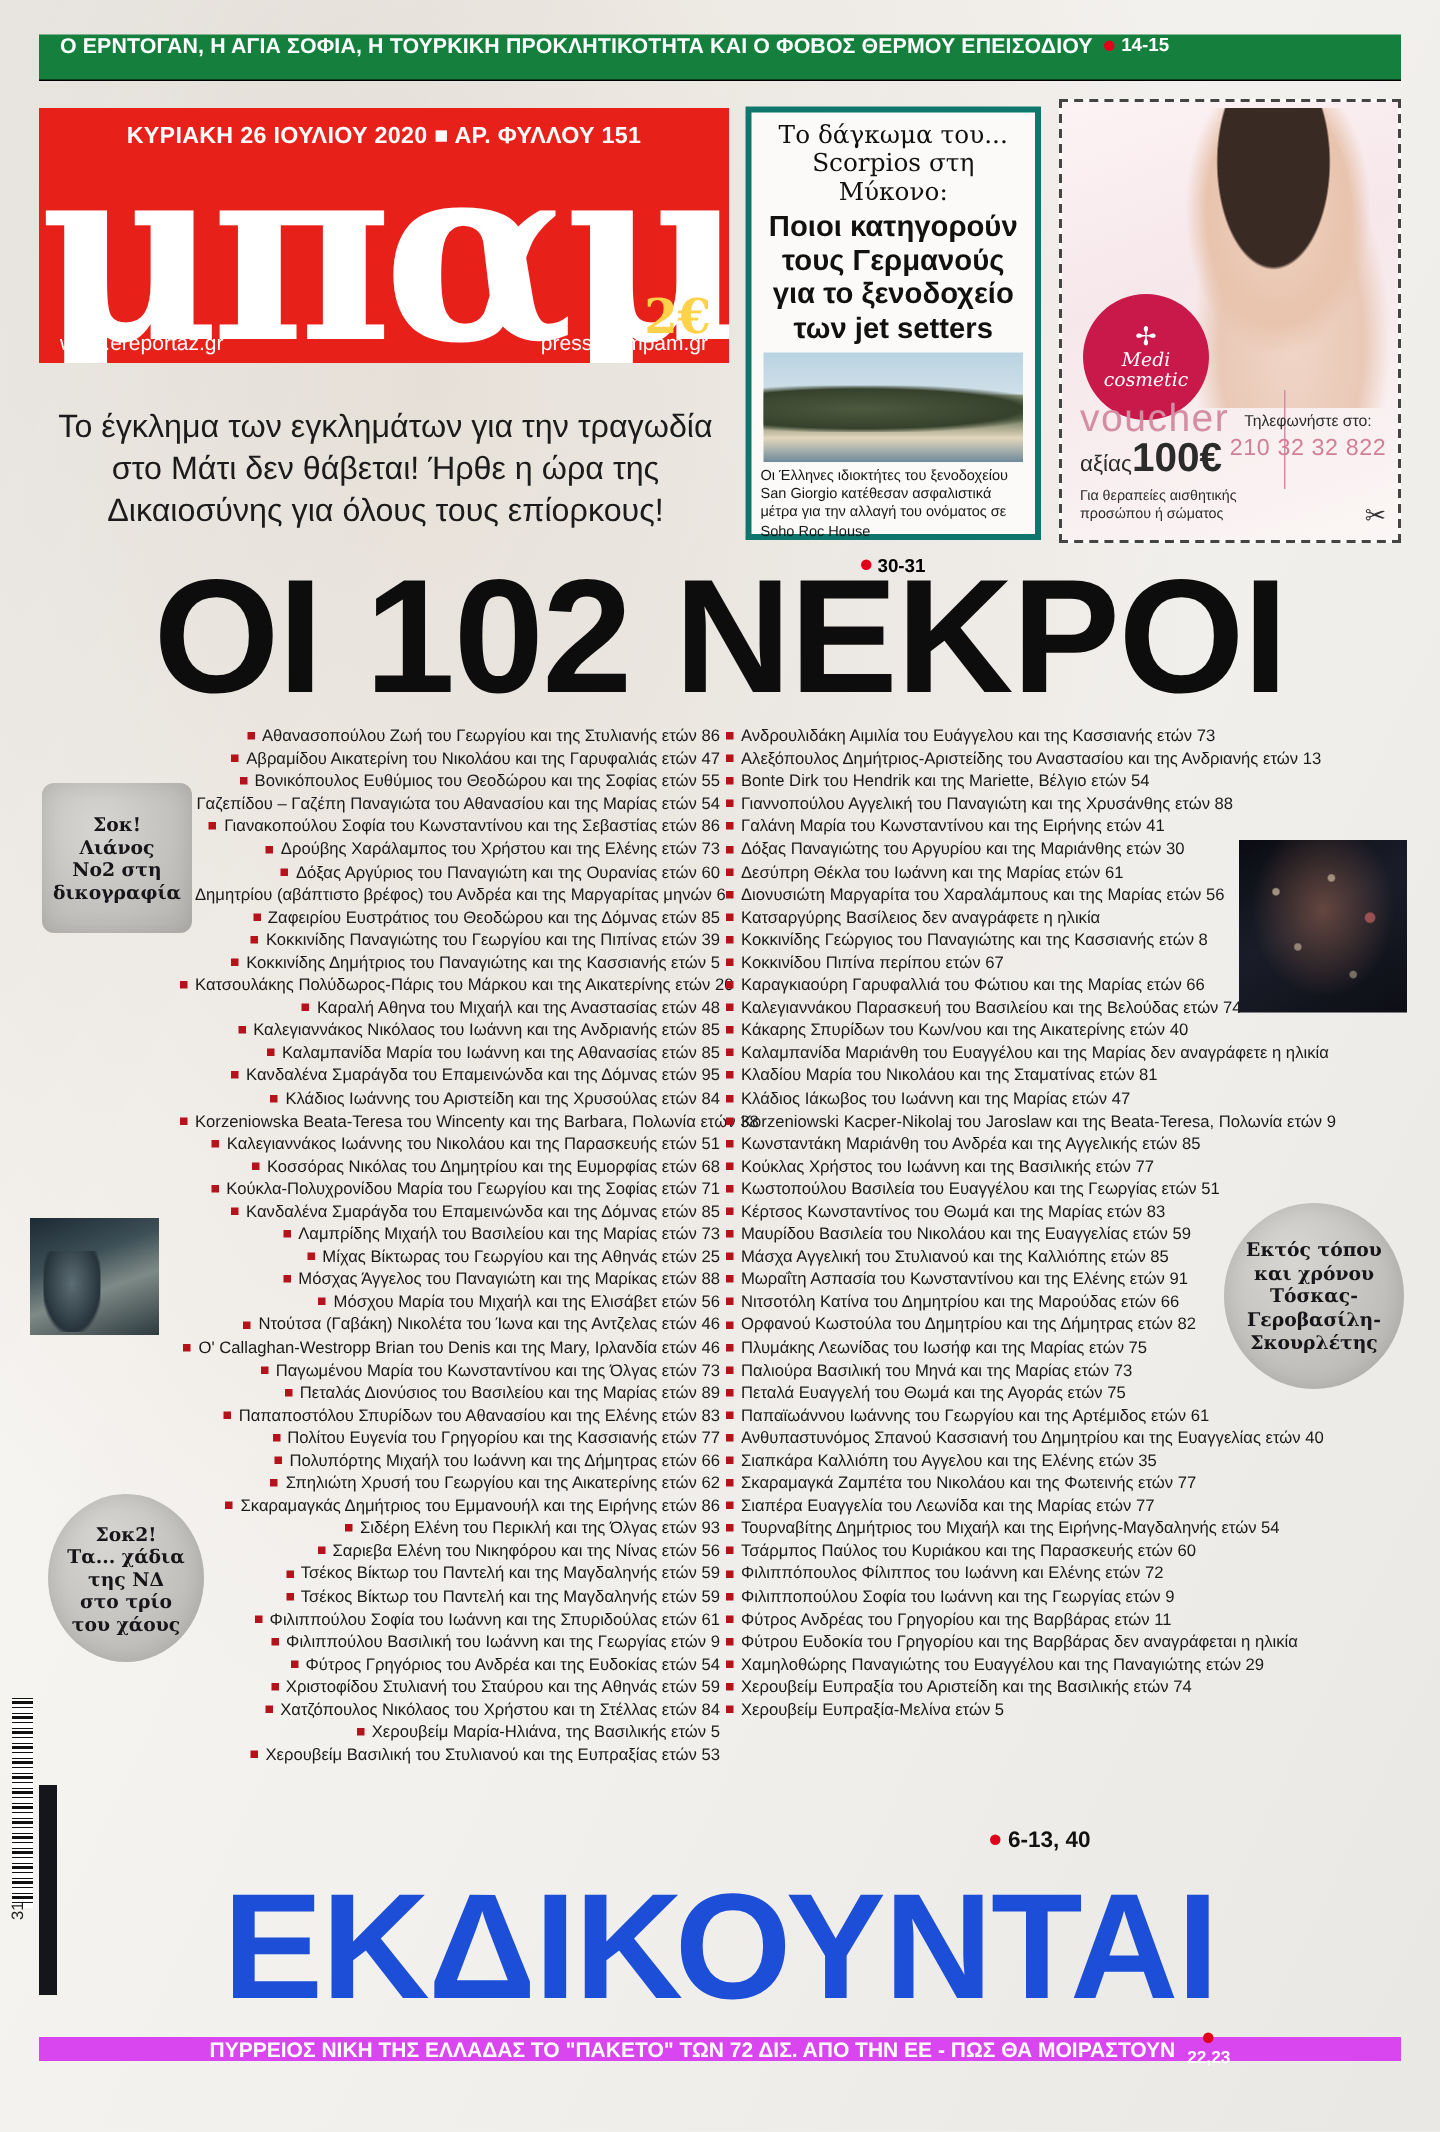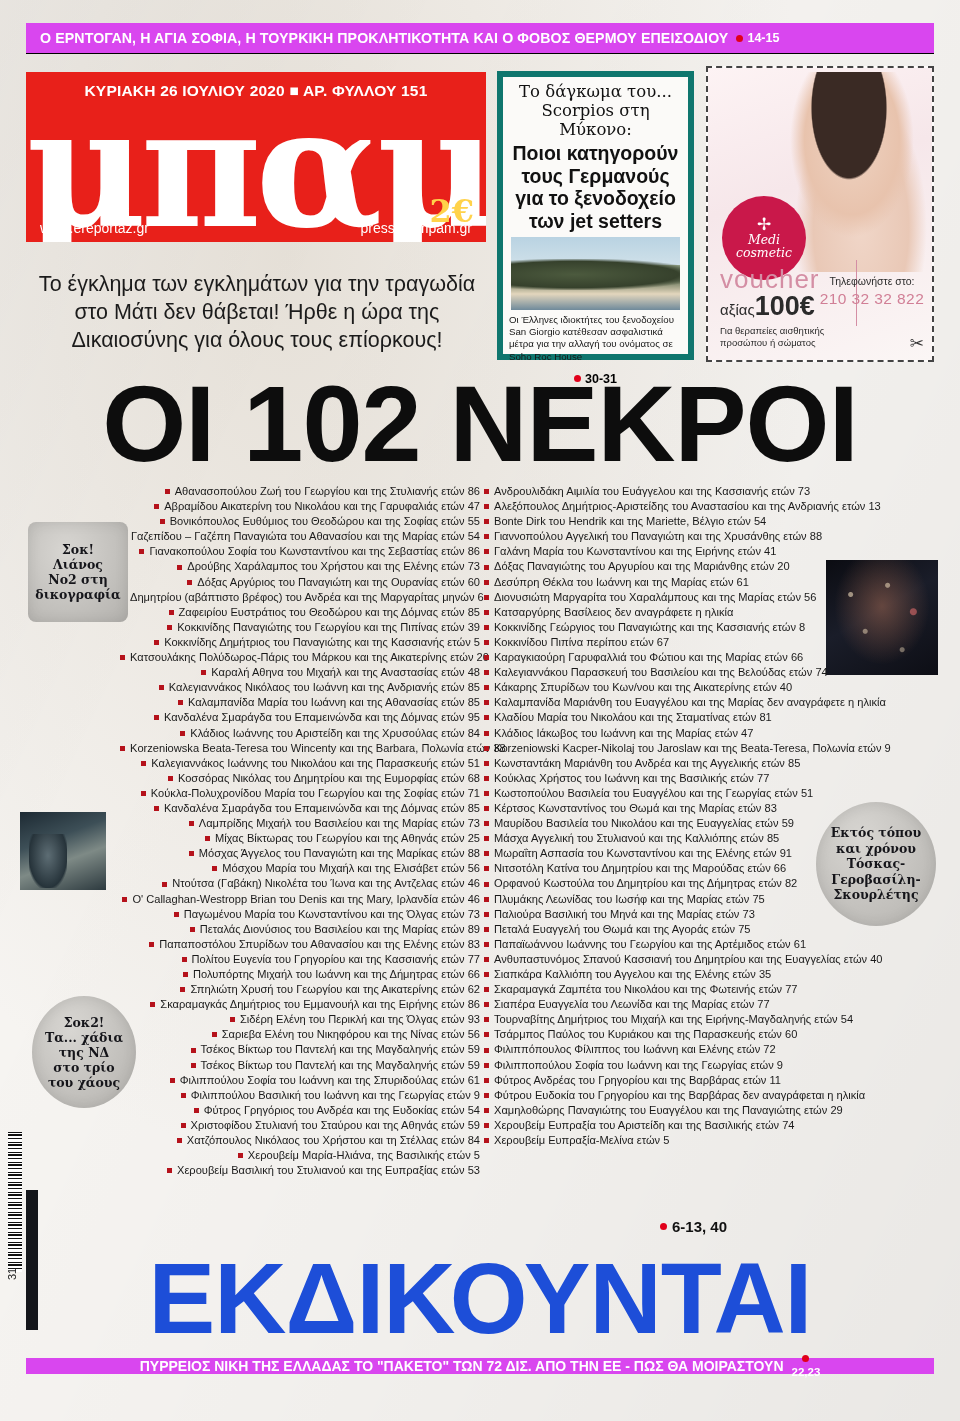--- a/index.html
+++ b/index.html
@@ -17,22 +17,22 @@
       linear-gradient(115deg, rgba(0,0,0,.035) 0%, rgba(0,0,0,0) 28%, rgba(0,0,0,.02) 60%, rgba(0,0,0,.05) 100%),
       radial-gradient(ellipse at 30% 18%, rgba(210,200,185,.45) 0%, rgba(255,255,255,0) 55%),
       #f6f4f1;
     pointer-events:none;
   }
   .page{position:absolute;inset:0;}
 
   
   .topstrip{
     position:absolute;left:26px;top:23px;width:908px;height:30px;
-    background:#d946ef;
-    display:flex;align-items:center;
+    background:#15803d;
+    display:flex;align-items:flex-start;
     box-shadow:0 1px 0 #000;
   }
   .topstrip .txt{
     color:#fff;font-weight:bold;font-size:14.2px;letter-spacing:.1px;
     margin-left:14px;white-space:nowrap;
   }
   .topstrip .pg{
     color:#fff;font-weight:bold;font-size:12.5px;margin-left:8px;display:flex;align-items:center;gap:4px;
   }
   .dotred{width:7px;height:7px;background:#e1001a;border-radius:50%;display:inline-block;}
@@ -70,21 +70,21 @@
   
   .deck{
     position:absolute;left:26px;top:270px;width:462px;
     text-align:center;color:#1b1b1b;
     font-size:21.5px;line-height:28px;
   }
 
   
   .scorpios{
     position:absolute;left:497px;top:71px;width:197px;height:289px;
-    border:6px solid #0f766e;background:#fbfaf8;
+    border:4px solid #0f766e;background:#fbfaf8;
     box-sizing:border-box;padding:5px 6px 0 6px;
   }
   .scorpios .kicker{
     text-align:center;font-family:"DejaVu Serif", serif;font-size:16.5px;
     line-height:19px;color:#111;
   }
   .scorpios .head{
     text-align:center;font-weight:bold;font-size:19.5px;line-height:22.5px;
     color:#111;margin-top:3px;
   }
@@ -332,21 +332,21 @@
         <div class="nm"><i class="sq"></i><span>Χατζόπουλος Νικόλαος του Χρήστου και τη Στέλλας ετών 84</span></div>
         <div class="nm"><i class="sq"></i><span>Χερουβείμ Μαρία-Ηλιάνα, της Βασιλικής ετών 5</span></div>
         <div class="nm"><i class="sq"></i><span>Χερουβείμ Βασιλική του Στυλιανού και της Ευπραξίας ετών 53</span></div>
       </div>
     <div class="col colR">
         <div class="nm"><i class="sq"></i><span>Ανδρουλιδάκη Αιμιλία του Ευάγγελου και της Κασσιανής ετών 73</span></div>
         <div class="nm"><i class="sq"></i><span>Αλεξόπουλος Δημήτριος-Αριστείδης του Αναστασίου και της Ανδριανής ετών 13</span></div>
         <div class="nm"><i class="sq"></i><span>Bonte Dirk του Hendrik και της Mariette, Βέλγιο ετών 54</span></div>
         <div class="nm"><i class="sq"></i><span>Γιαννοπούλου Αγγελική του Παναγιώτη και της Χρυσάνθης ετών 88</span></div>
         <div class="nm"><i class="sq"></i><span>Γαλάνη Μαρία του Κωνσταντίνου και της Ειρήνης ετών 41</span></div>
-        <div class="nm"><i class="sq"></i><span>Δόξας Παναγιώτης του Αργυρίου και της Μαριάνθης ετών 20</span></div>
+        <div class="nm"><i class="sq"></i><span>Δόξας Παναγιώτης του Αργυρίου και της Μαριάνθης ετών 30</span></div>
         <div class="nm"><i class="sq"></i><span>Δεσύπρη Θέκλα του Ιωάννη και της Μαρίας ετών 61</span></div>
         <div class="nm"><i class="sq"></i><span>Διονυσιώτη Μαργαρίτα του Χαραλάμπους και της Μαρίας ετών 56</span></div>
         <div class="nm"><i class="sq"></i><span>Κατσαργύρης Βασίλειος δεν αναγράφετε η ηλικία</span></div>
         <div class="nm"><i class="sq"></i><span>Κοκκινίδης Γεώργιος του Παναγιώτης και της Κασσιανής ετών 8</span></div>
         <div class="nm"><i class="sq"></i><span>Κοκκινίδου Πιπίνα περίπου ετών 67</span></div>
         <div class="nm"><i class="sq"></i><span>Καραγκιαούρη Γαρυφαλλιά του Φώτιου και της Μαρίας ετών 66</span></div>
         <div class="nm"><i class="sq"></i><span>Καλεγιαννάκου Παρασκευή του Βασιλείου και της Βελούδας ετών 74</span></div>
         <div class="nm"><i class="sq"></i><span>Κάκαρης Σπυρίδων του Κων/νου και της Αικατερίνης ετών 40</span></div>
         <div class="nm"><i class="sq"></i><span>Καλαμπανίδα Μαριάνθη του Ευαγγέλου και της Μαρίας δεν αναγράφετε η ηλικία</span></div>
         <div class="nm"><i class="sq"></i><span>Κλαδίου Μαρία του Νικολάου και της Σταματίνας ετών 81</span></div>

